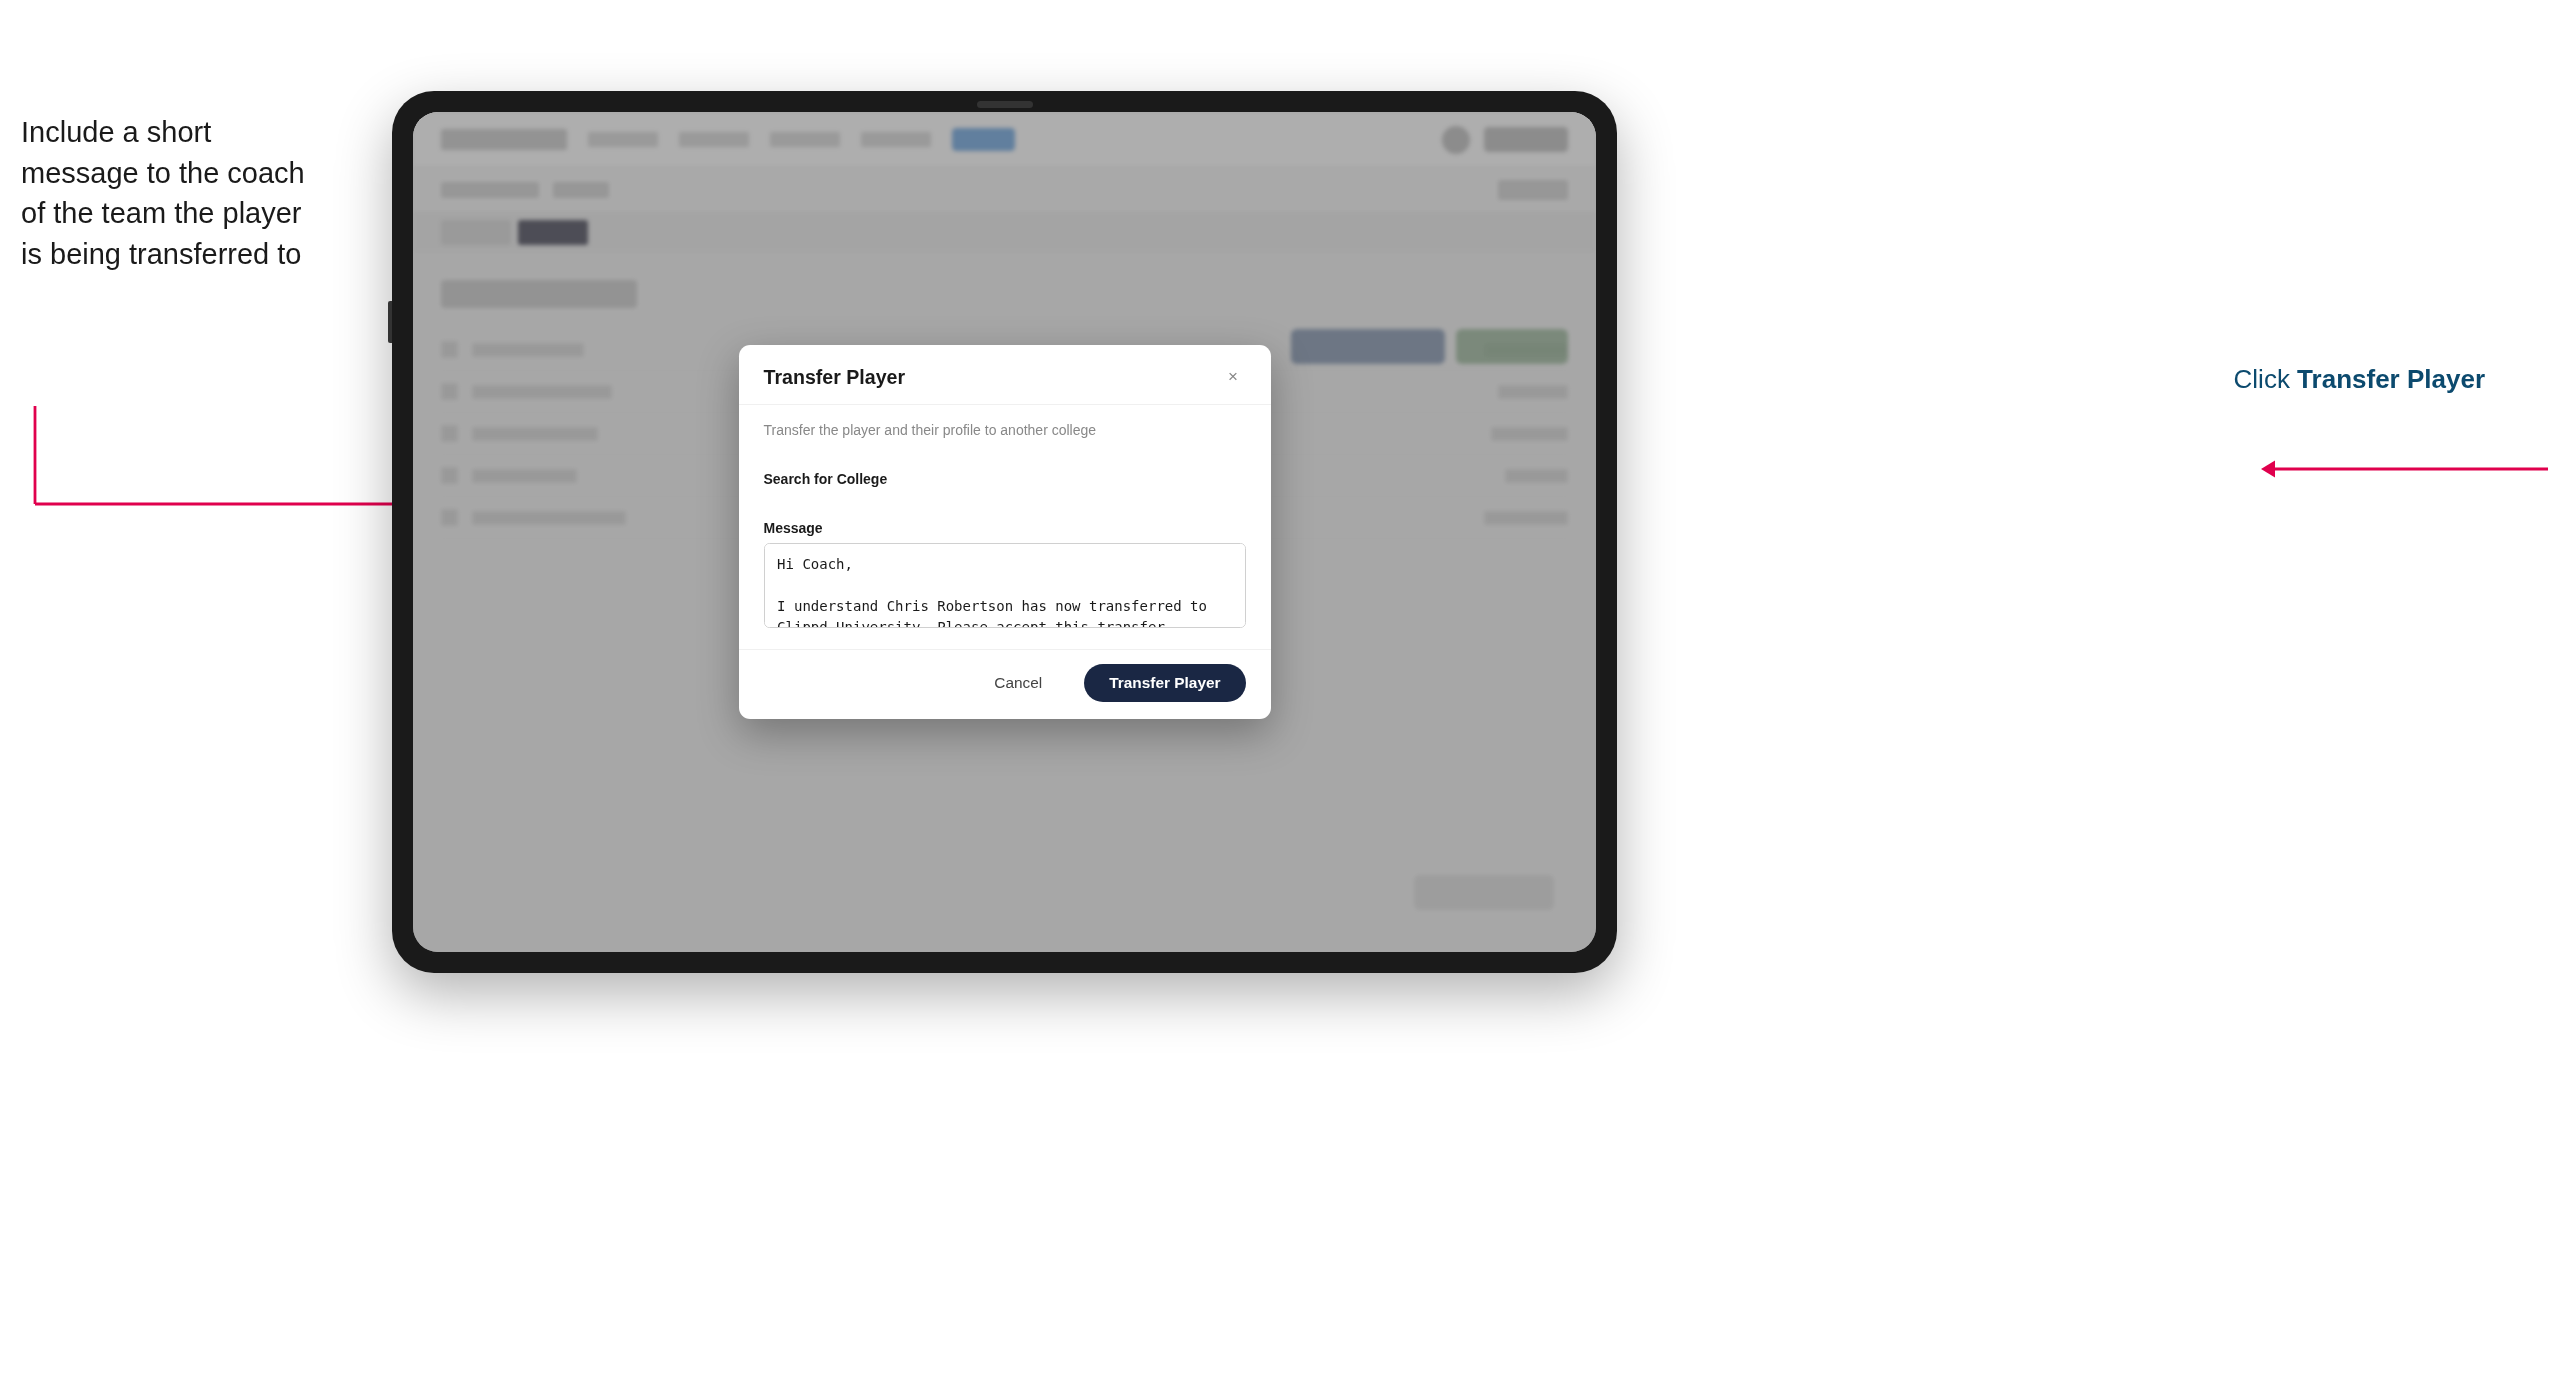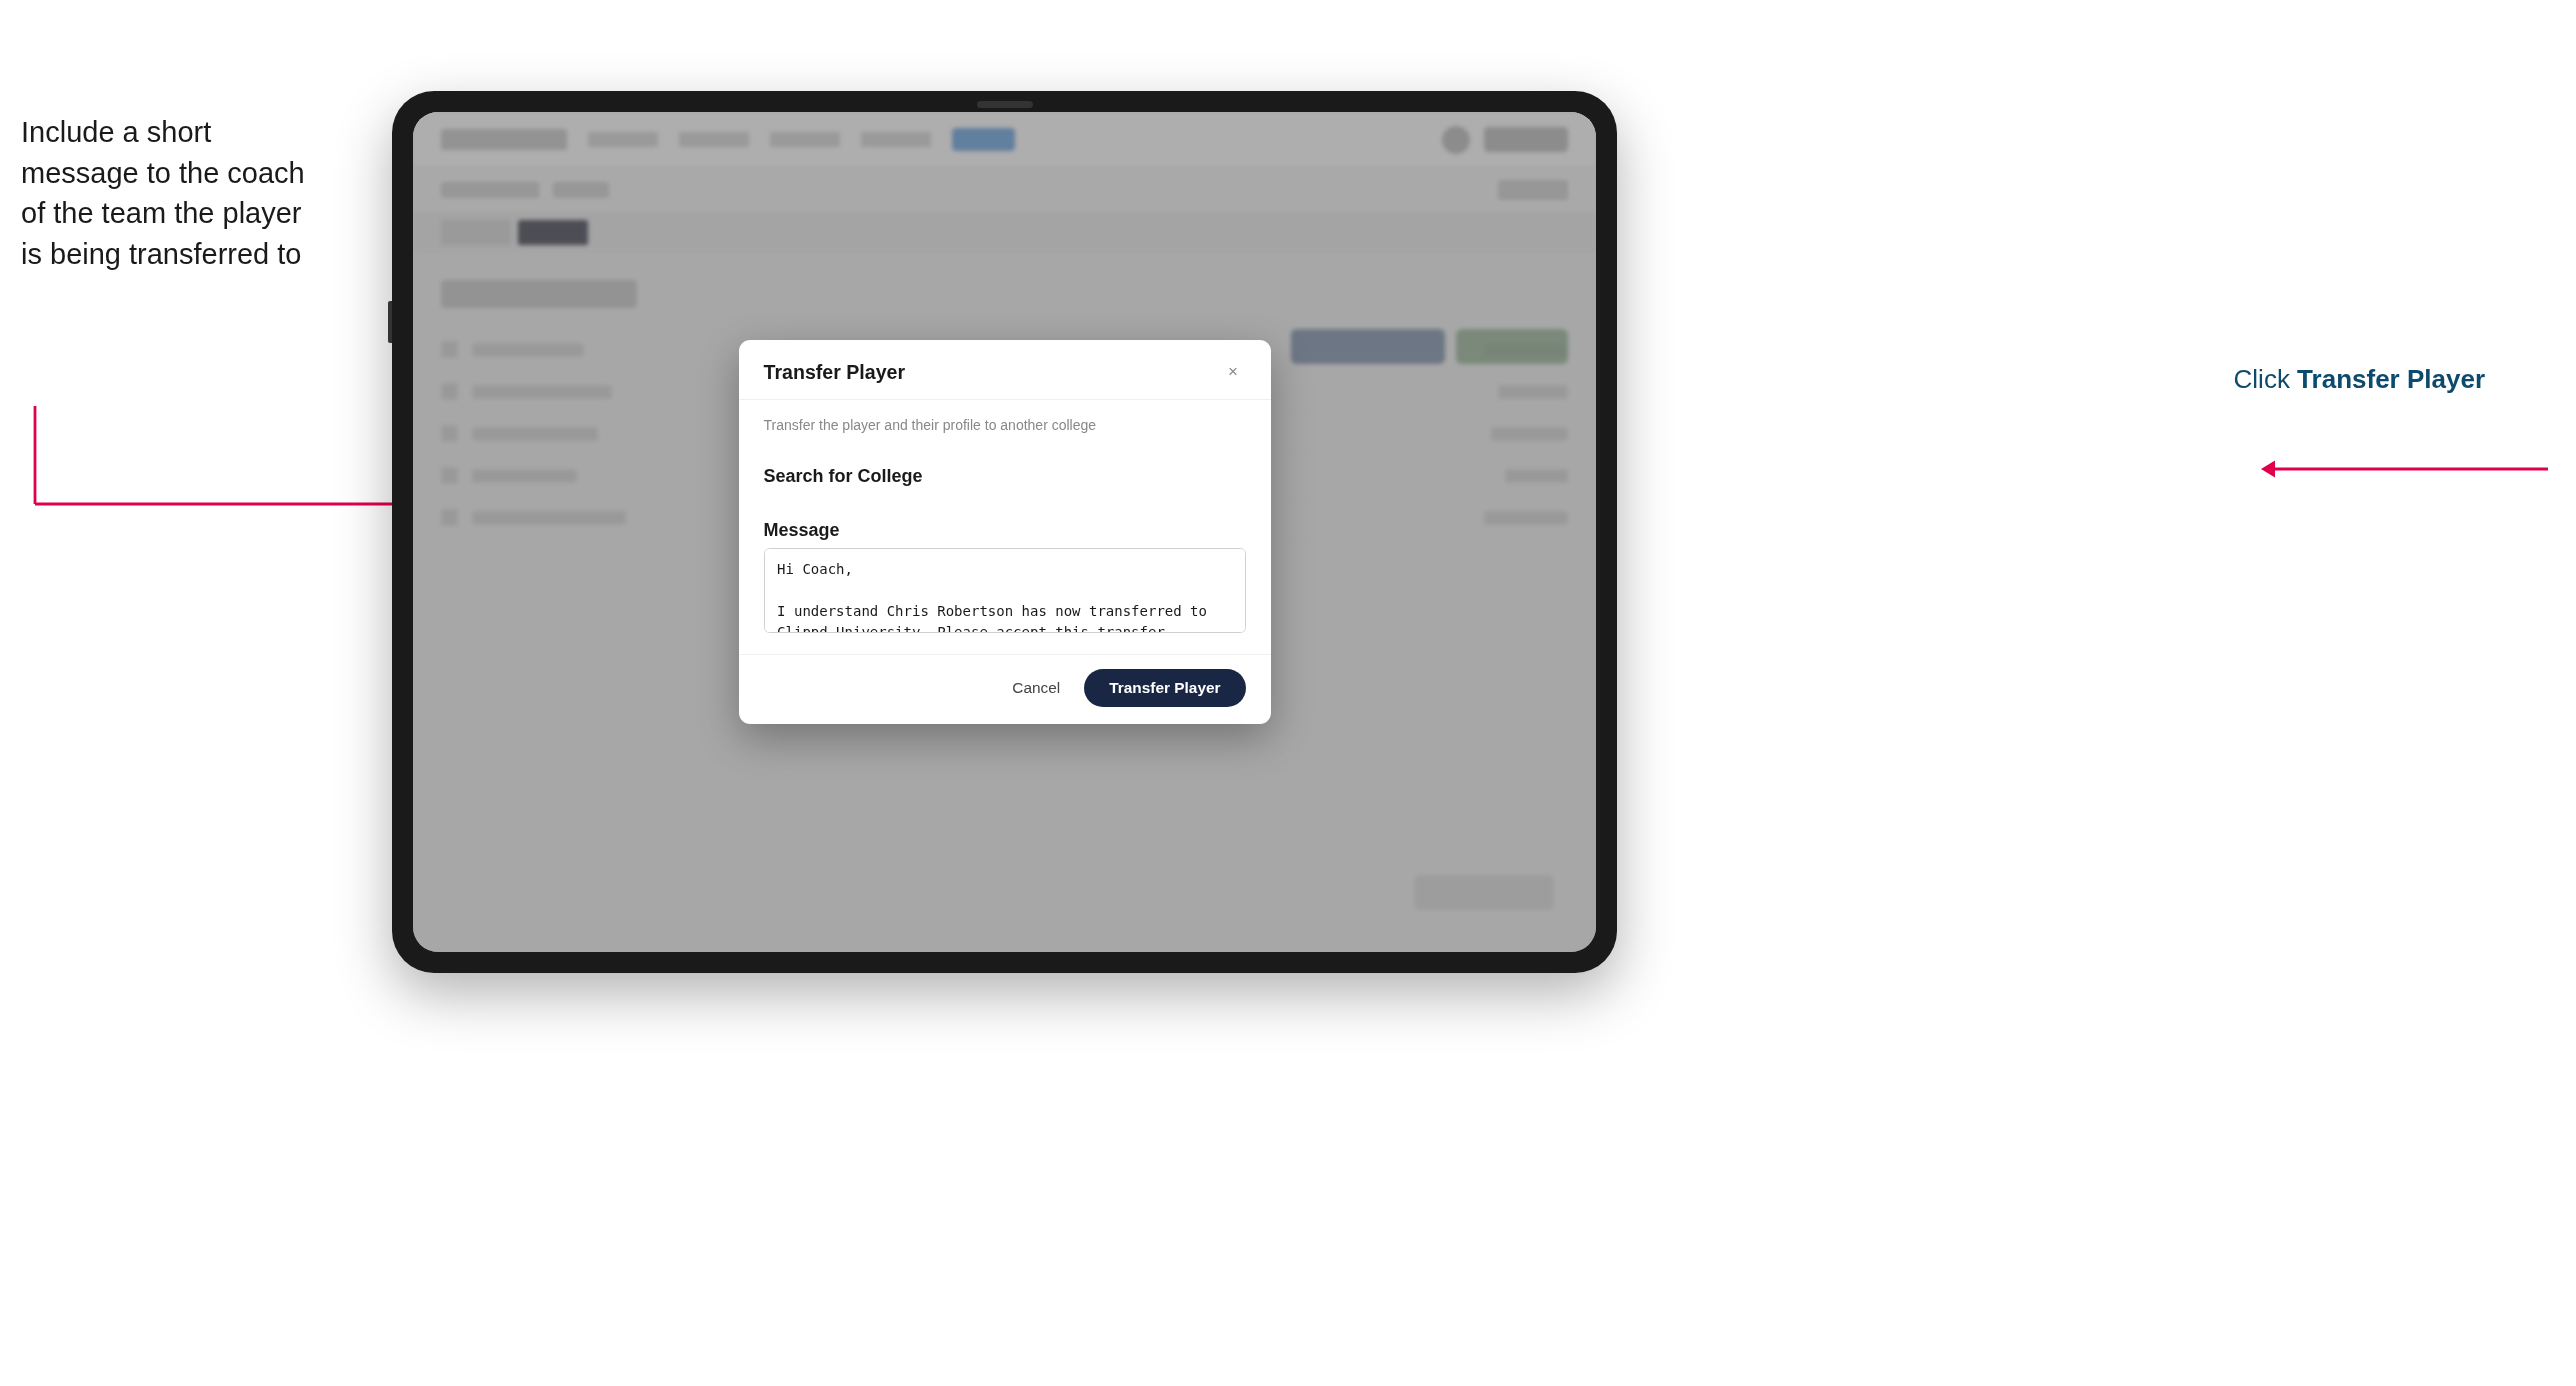--- a/index.html
+++ b/index.html
@@ -279,21 +279,21 @@
       padding: 17px 25px 19.6px;
     }
 
     .modal-description {
       font-size: 14px;
       color: #888;
       margin-bottom: 17px;
     }
 
     .form-label {
-      font-size: 18px;
+      font-size: 14px;
       font-weight: 600;
       color: #1a1a1a;
       margin-bottom: 7px;
       display: block;
       margin-top: 33px;
     }
 
     .form-input {
       width: 100%;
       height: 38px;
@@ -318,21 +318,21 @@
       outline: none;
       line-height: 1.5;
       margin-bottom: 0;
     }
 
     .modal-footer {
       display: flex;
       align-items: center;
       justify-content: flex-end;
       padding: 14px 25px 17px;
-      gap: 10px;
+      gap: 28px;
       border-top: 0.7px solid #f0f0f0;
     }
 
     .btn-cancel {
       background: none;
       border: none;
       font-size: 15.4px;
       color: #444;
       cursor: pointer;
       padding: 7px 14px;

